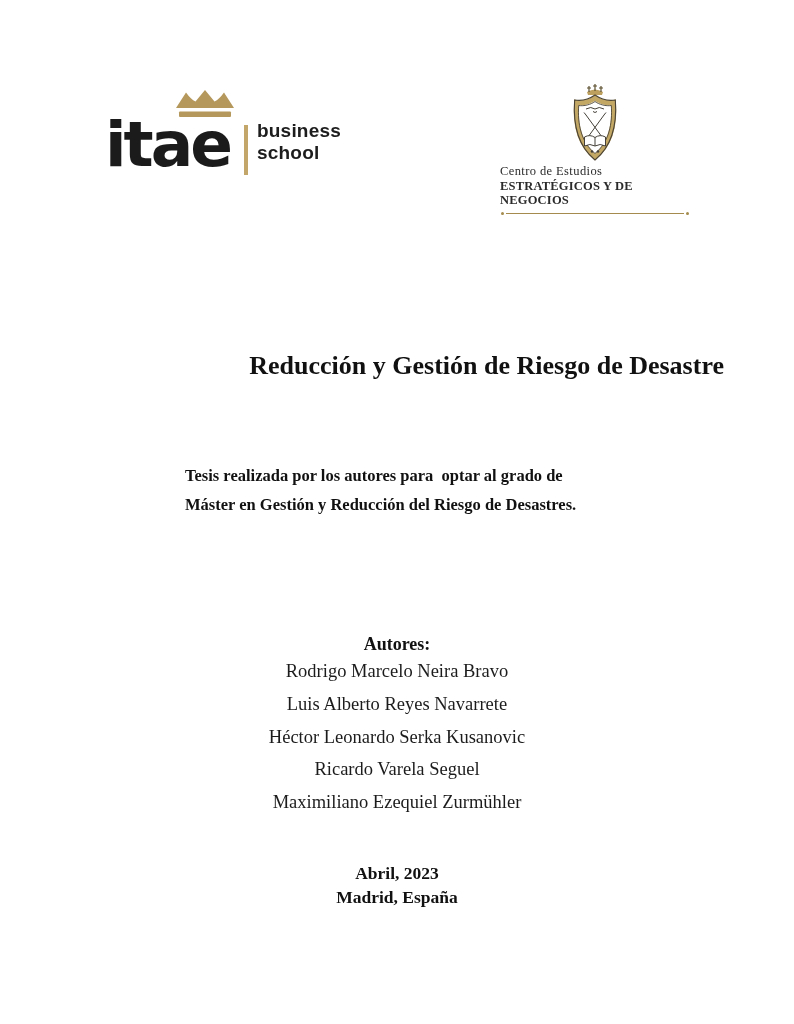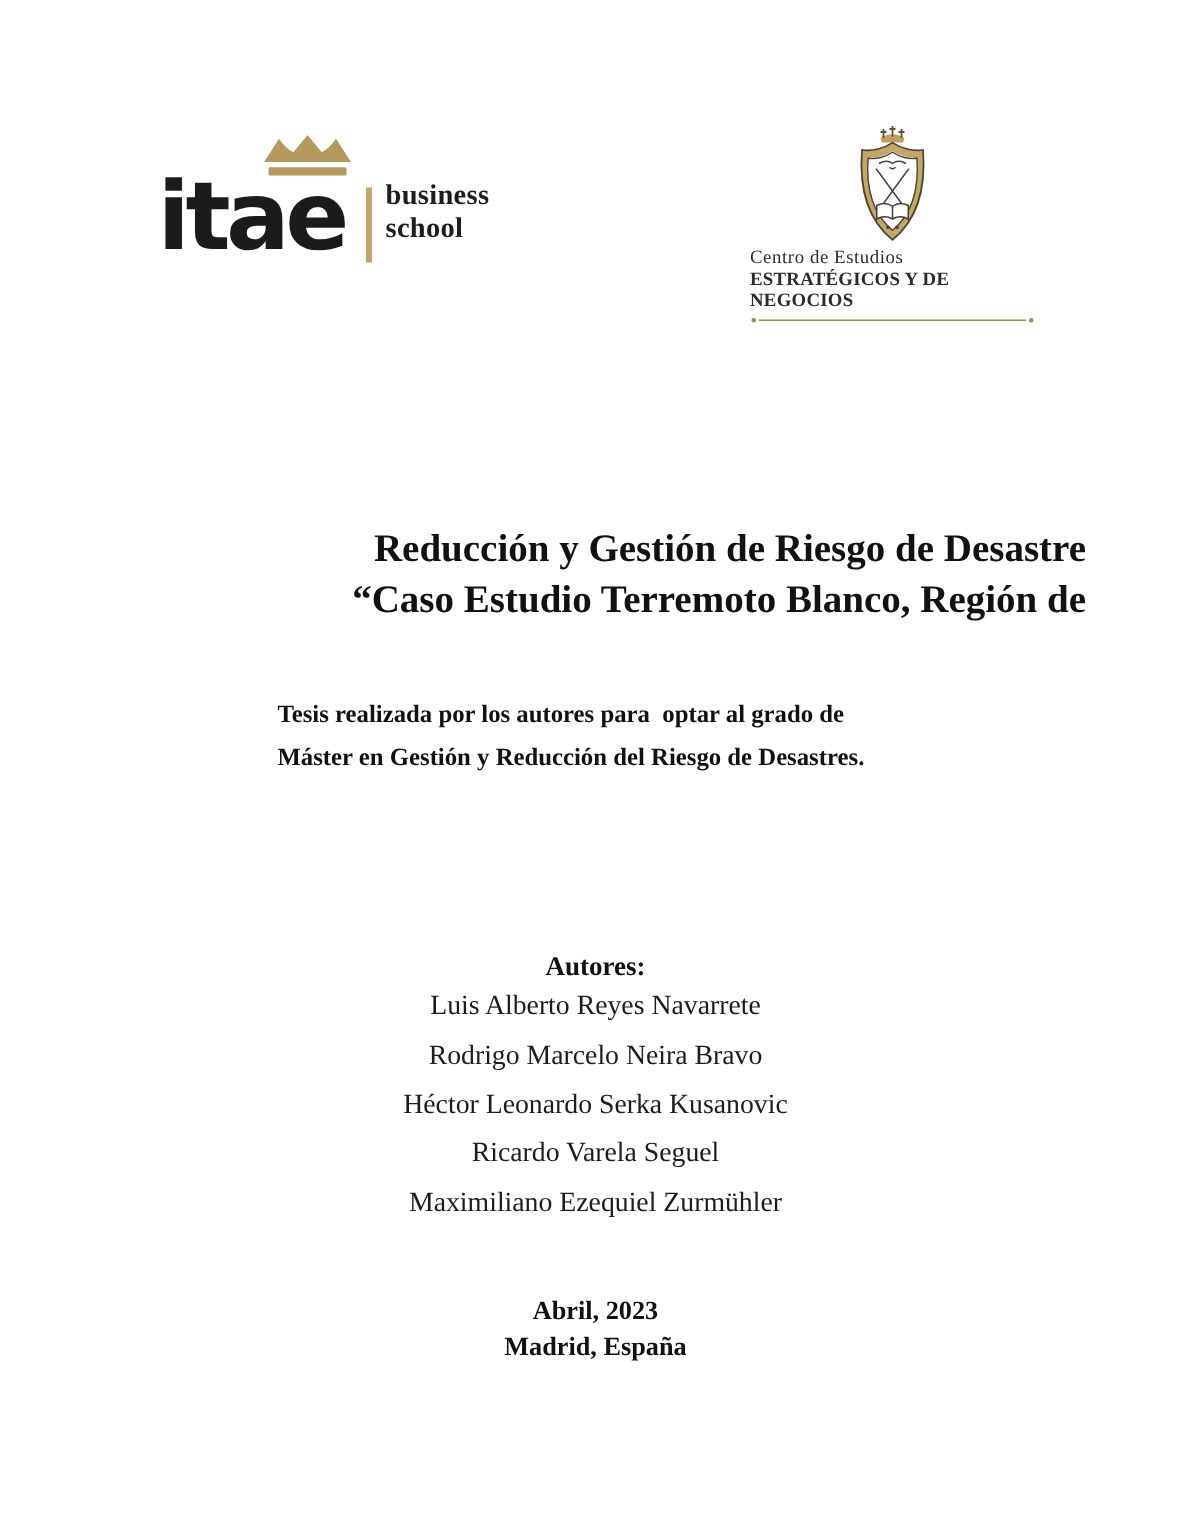--- a/index.html
+++ b/index.html
@@ -13,21 +13,21 @@
   .itae-logo{position:absolute;left:105px;top:90px;width:260px;height:100px;}
   .itae-crown{position:absolute;left:68px;top:0;width:64px;height:28px;}
   .itae-word{
     position:absolute;left:0;top:20px;
     font-family:"DejaVu Sans",sans-serif;font-weight:bold;
     font-size:63px;line-height:70px;letter-spacing:-3px;color:#1b1b1b;
   }
   .itae-bar{position:absolute;left:139px;top:35px;width:4px;height:50px;background:#c3a76a;}
   .itae-division{
     position:absolute;left:152px;top:30px;
-    font-family:Liberation Serif, serif;font-weight:bold;
+    font-family:Liberation Sans, sans-serif;font-weight:bold;
     font-size:19px;line-height:22px;color:#1d1d1d;letter-spacing:0.2px;
   }
 
   .crest{position:absolute;left:500px;top:83px;width:190px;text-align:left;}
   .crest svg{display:block;margin:0 auto;}
   .crest-line1{font-size:12.5px;line-height:14px;color:#2b2b2b;letter-spacing:0.4px;margin-top:1px;}
   .crest-line2{font-size:12.5px;line-height:14px;font-weight:bold;color:#2b2b2b;letter-spacing:0.2px;margin-top:1px;}
   .crest-rule{display:flex;align-items:center;justify-content:center;margin-top:5px;}
   .crest-rule .dot{width:3px;height:3px;border-radius:50%;background:#a58c4e;}
   .crest-rule .line{width:178px;height:1.6px;background:#a58c4e;margin:0 2px;}
@@ -93,32 +93,31 @@
     <div class="crest-line2">ESTRATÉGICOS Y DE NEGOCIOS</div>
     <div class="crest-rule">
       <span class="dot"></span>
       <span class="line"></span>
       <span class="dot"></span>
     </div>
   </div>
 
   <h1 class="title">
     <div class="t1">Reducción y Gestión de Riesgo de Desastre</div>
-    <div>“Caso Estudio Terremoto Blanco, Región de</div>
   </h1>
 
   <p class="subtitle">
     <span>Tesis realizada por los autores para  optar al grado de</span>
     <span>Máster en Gestión y Reducción del Riesgo de Desastres.</span>
   </p>
 
   <section class="authors">
     <div class="authors-heading">Autores:</div>
+    <div class="author">Rodrigo Marcelo Neira Bravo</div>
     <div class="author">Luis Alberto Reyes Navarrete</div>
-    <div class="author">Rodrigo Marcelo Neira Bravo</div>
     <div class="author">Héctor Leonardo Serka Kusanovic</div>
     <div class="author">Ricardo Varela Seguel</div>
     <div class="author">Maximiliano Ezequiel Zurmühler</div>
   </section>
 
   <footer class="pub">
     <div>Abril, 2023</div>
     <div>Madrid, España</div>
   </footer>
 

